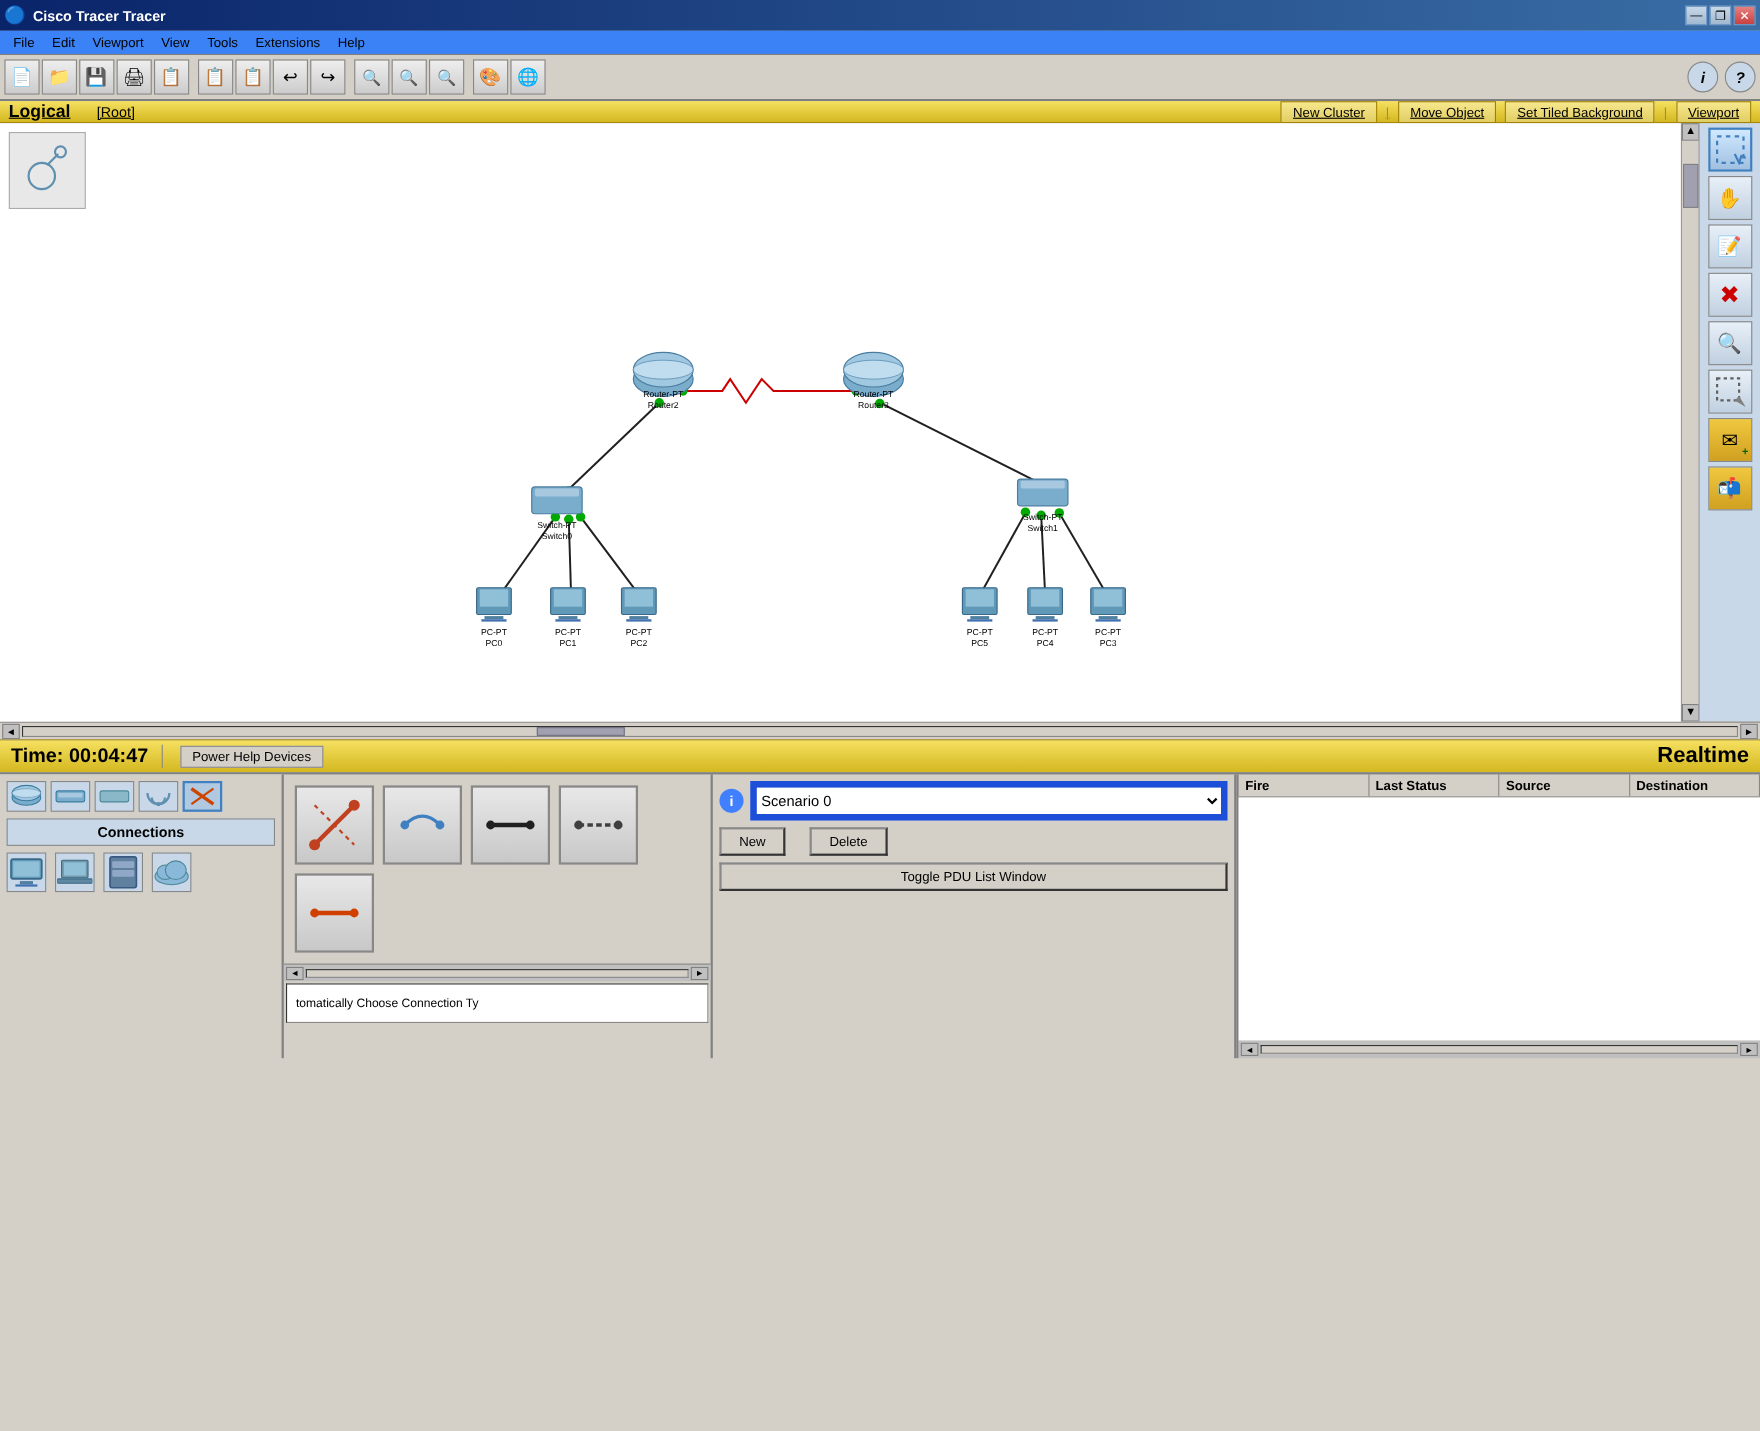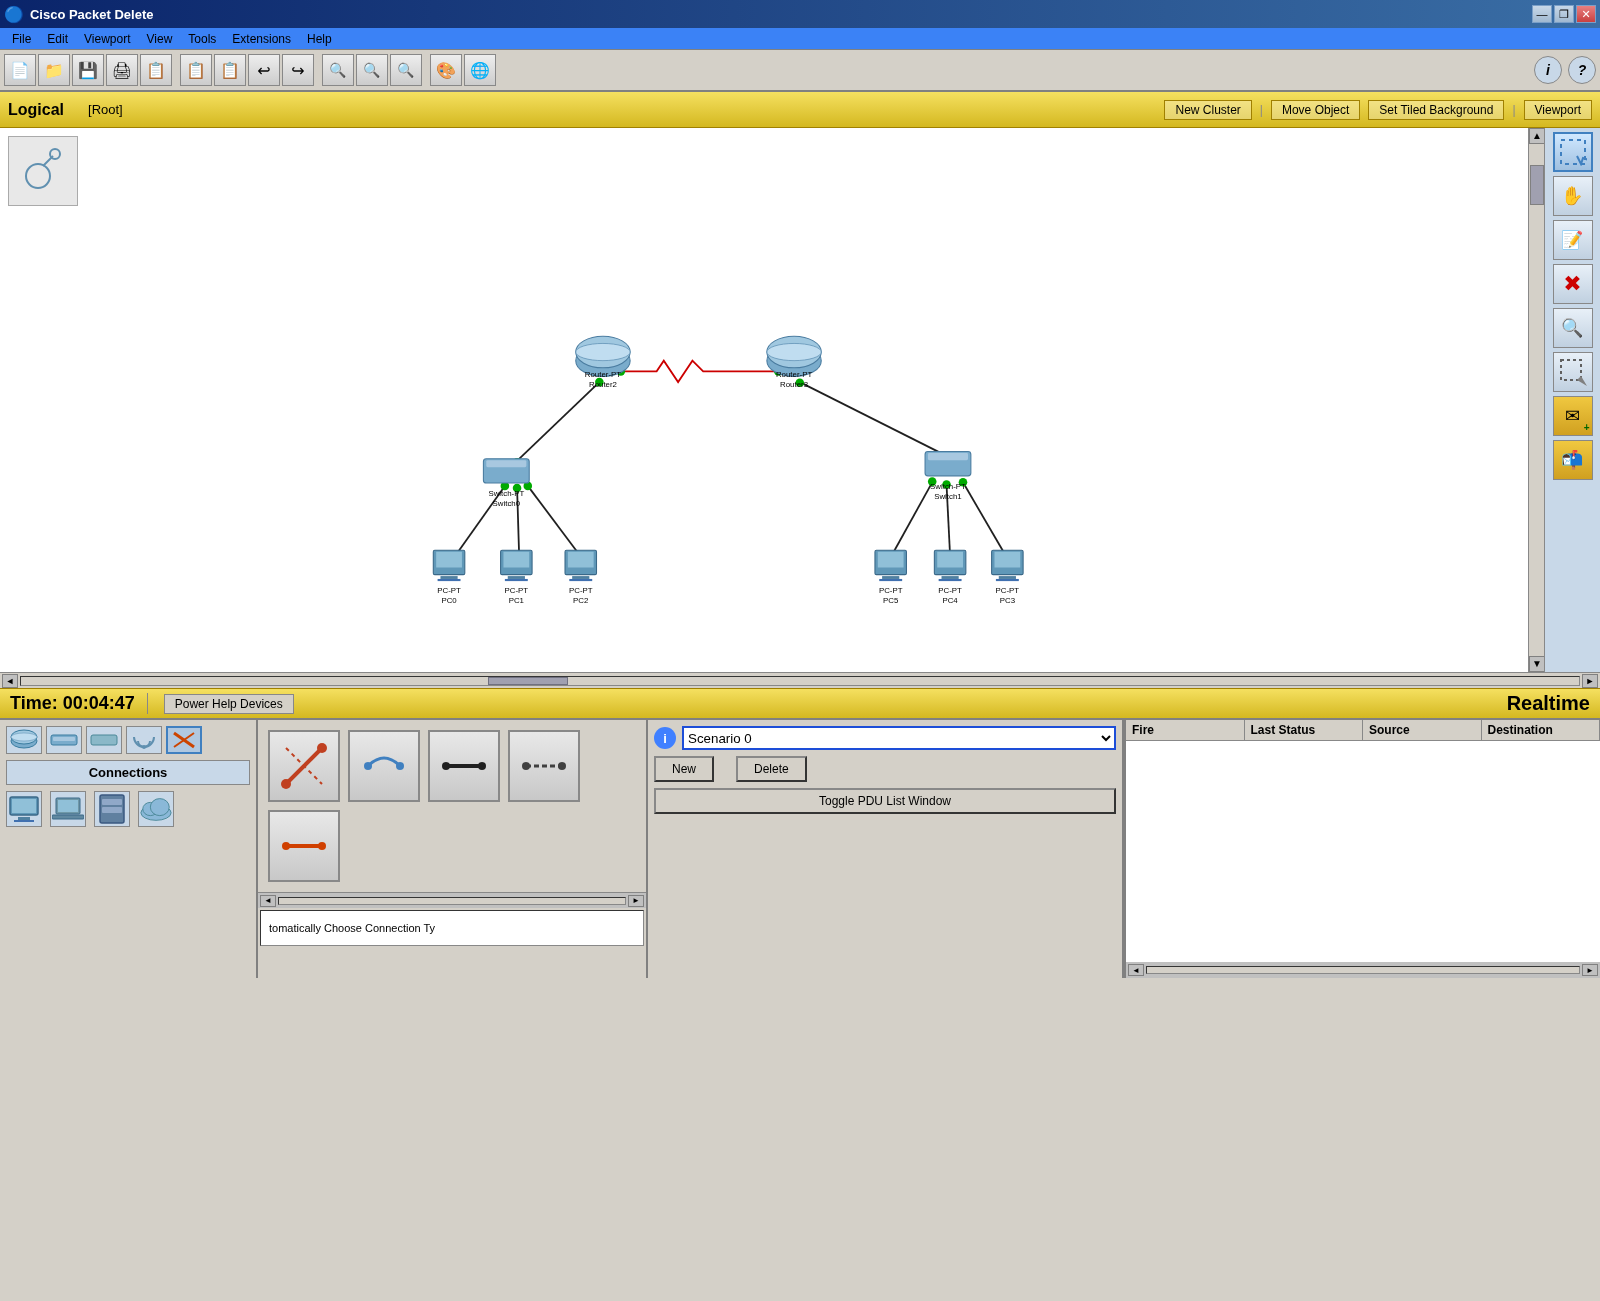--- a/index.html
+++ b/index.html
@@ -35,22 +35,23 @@
       width: 32px; height: 32px; background: linear-gradient(to bottom, #eee, #ccc);
       border: 1px solid #888; cursor: pointer; display: flex; align-items: center; justify-content: center;
       font-size: 16px;
     }
     .tb-sep { width: 4px; }
     .tb-btn-info { margin-left: auto; width: 28px; height: 28px; background: #c8d8e8; border: 1px solid #888; border-radius: 50%; display: flex; align-items: center; justify-content: center; cursor: pointer; font-style: italic; font-weight: bold; font-size: 14px; }
 
     
     #logical-bar {
       background: linear-gradient(to bottom, #f5e060, #d4b820);
-      height: 36px; display: flex; align-items: center; padding: 0 8px; gap: 12px;
+      height: 20px; display: flex; align-items: center; padding: 0 8px; gap: 12px;
       border-bottom: 1px solid #a08000;
+      text-decoration: underline;
     }
     #logical-bar .lb-btn {
       padding: 2px 10px; border: 1px solid #a08000; background: rgba(255,255,255,0.3);
       cursor: pointer; font-size: 12px;
     }
     #logical-bar .lb-right { margin-left: auto; display: flex; gap: 8px; align-items: center; }
 
     
     #canvas-area {
       flex: 1; background: white; position: relative; overflow: hidden;
@@ -132,21 +133,21 @@
 
     .canvas-wrapper { display: flex; flex: 1; }
     #main-row { display: flex; }
   </style>
 </head>
 <body>
 
 <div id="title-bar">
   <div class="title-left">
     <span style="font-size:16px;">🔵</span>
-    <span>Cisco Packet Delete</span>
+    <span>Cisco Tracer Tracer</span>
   </div>
   <div class="title-buttons">
     <div class="title-btn">—</div>
     <div class="title-btn">❐</div>
     <div class="title-btn close">✕</div>
   </div>
 </div>
 
 <div id="menu-bar">
   <span>File</span>
@@ -496,21 +497,21 @@
       <button style="width:16px; height:12px; border:1px solid #808080; background:#c0c0c0; cursor:pointer; font-size:8px;">►</button>
     </div>
 
     <div id="conn-text" style="padding:4px 8px; font-size:11px; border:1px inset #888; background:white; margin:2px; height:36px; overflow:hidden; display:flex; align-items:center;">tomatically Choose Connection Ty</div>
   </div>
 
   <div id="pdu-panel" style="flex:1; display:flex; flex-direction:column; border-right:2px solid #808080;">
     <div id="pdu-top" style="padding:6px; display:flex; flex-direction:column; gap:6px;">
       <div id="scenario-row" style="display:flex; gap:6px; align-items:center;">
         <span style="width:22px; height:22px; background:#4080ff; border-radius:50%; display:flex; align-items:center; justify-content:center; color:white; font-weight:bold; font-size:13px;">i</span>
-        <select class="scenario-select" style="flex:1; height:24px; border:2px solid #1d4ed8; background:white;">
+        <select class="scenario-select" style="flex:1; height:36px; border:6px solid #1d4ed8; background:white;">
           <option>Scenario 0</option>
         </select>
       </div>
       <div id="pdu-btn-row" style="display:flex; gap:22px;">
         <button class="pdu-btn">New</button>
         <button class="pdu-btn">Delete</button>
       </div>
       <button id="toggle-pdu-btn" style="width:100%; padding:4px; border:2px outset #888; background:#d4d0c8; cursor:pointer; font-size:12px;">Toggle PDU List Window</button>
     </div>
   </div>

